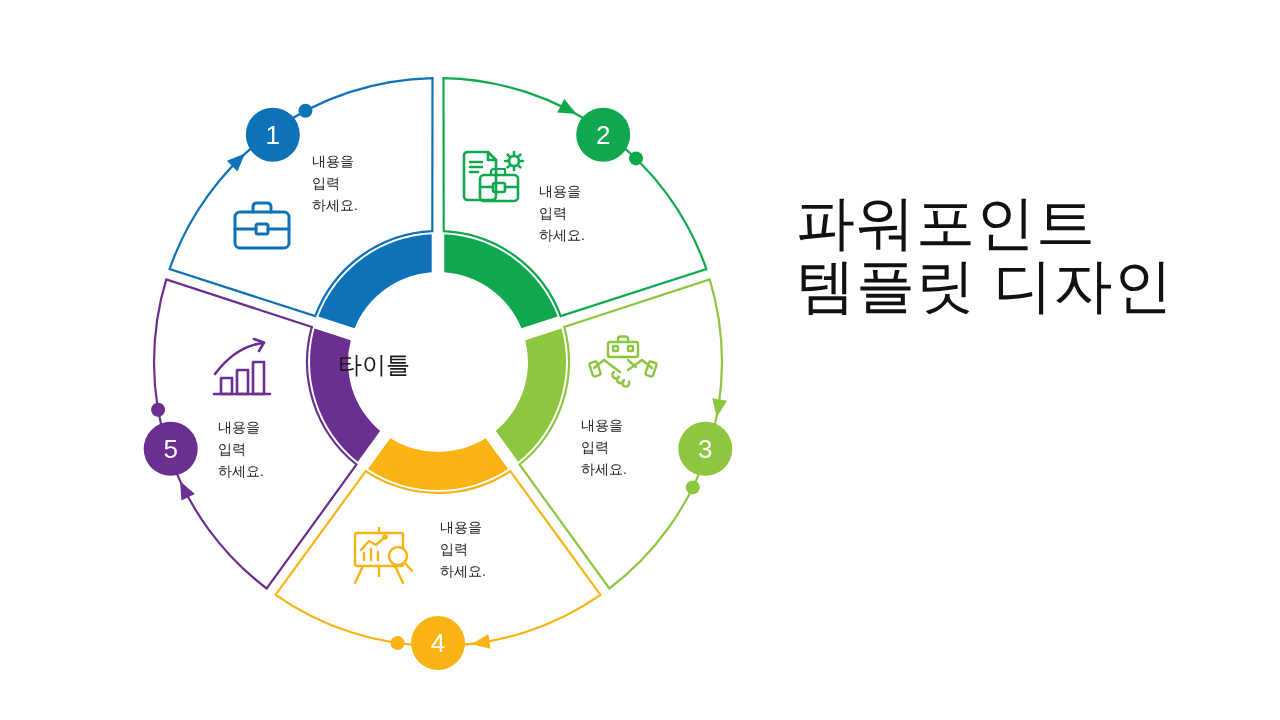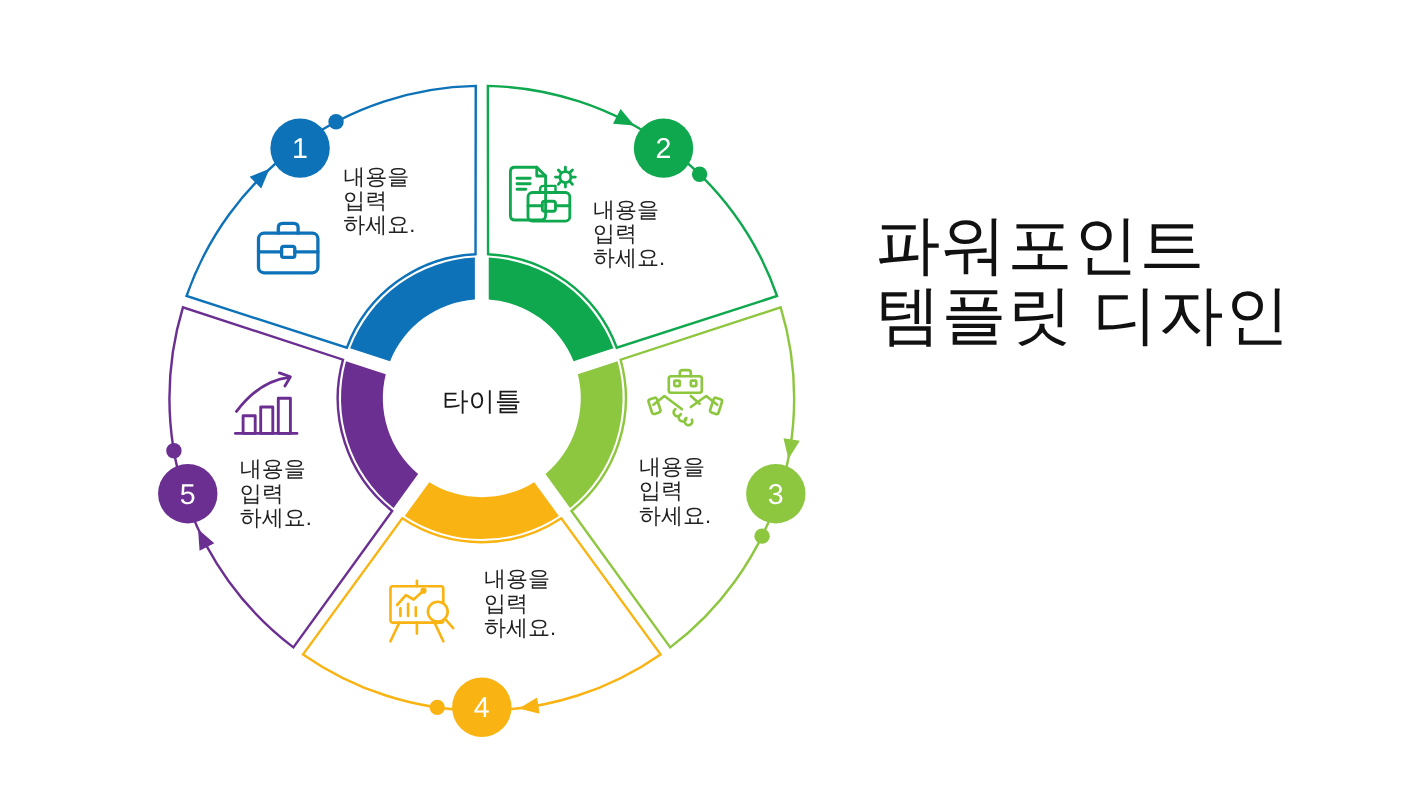--- a/index.html
+++ b/index.html
@@ -7,24 +7,24 @@
     position:relative;width:1280px;height:720px;background:#ffffff;overflow:hidden;
     font-family:"Liberation Sans","DejaVu Sans",sans-serif;
   }
   .slide-title{
     position:absolute;left:796px;top:192px;
     font-size:59px;line-height:63px;font-weight:500;color:#111;
     white-space:pre-line;letter-spacing:1px;
   }
   .center-label{
     position:absolute;left:338px;top:349px;width:200px;
-    text-align:center;font-size:24px;color:#1a1a1a;font-weight:500;
+    font-size:24px;color:#1a1a1a;font-weight:500;
   }
   .item-text{
-    position:absolute;font-size:20px;line-height:22px;color:#222;
+    position:absolute;font-size:14px;line-height:22px;color:#222;
     font-weight:500;white-space:pre-line;
   }
   .it1{left:312px;top:150px;}
   .it2{left:539px;top:180px;}
   .it3{left:581px;top:414px;}
   .it4{left:440px;top:516px;}
   .it5{left:218px;top:416px;}
   svg{position:absolute;left:0;top:0;}
   svg text{font-family:"Liberation Sans","DejaVu Sans",sans-serif;}
 </style>

